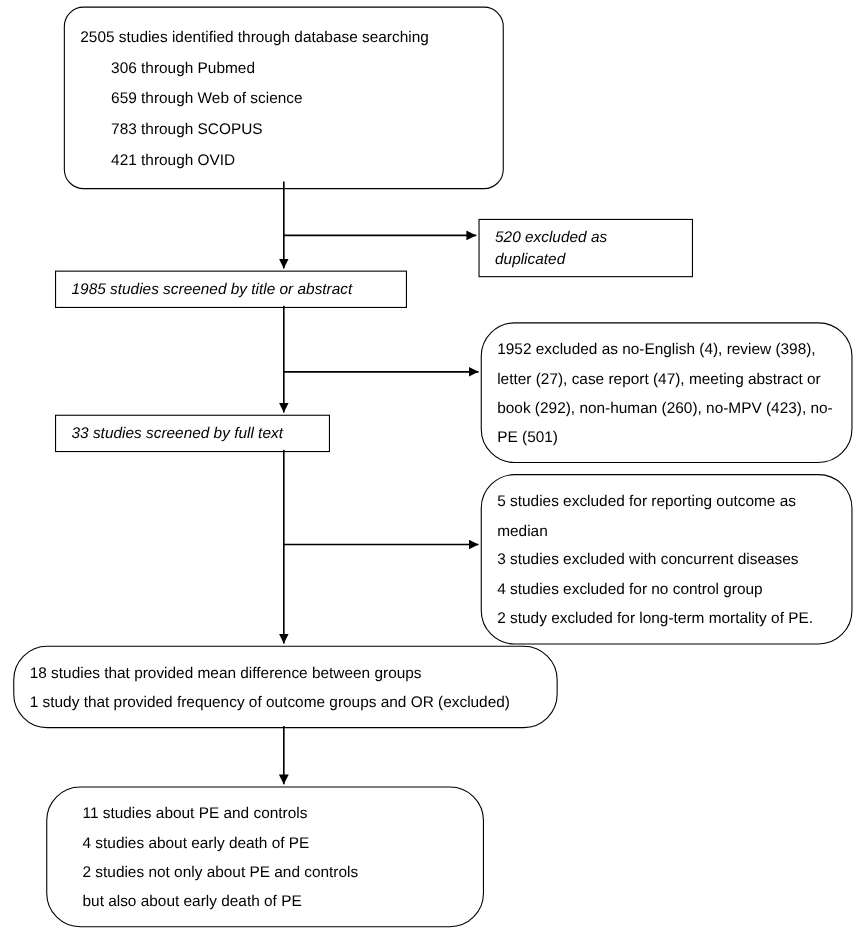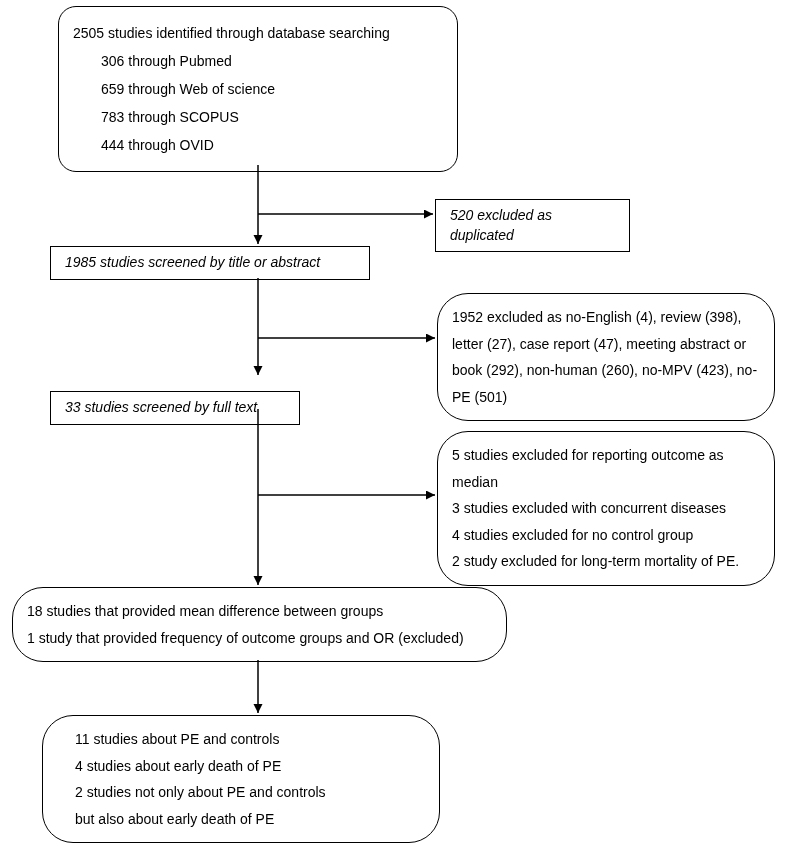--- a/index.html
+++ b/index.html
@@ -32,36 +32,36 @@
   .indent { padding-left: 28px; }
 </style>
 </head>
 <body>
 
 <div class="box" style="left:58px; top:6px; width:400px;border-radius:18px;">
   <div>2505 studies identified through database searching</div>
   <div class="indent">306 through Pubmed</div>
   <div class="indent">659 through Web of science</div>
   <div class="indent">783 through SCOPUS</div>
-  <div class="indent">444 through OVID</div>
+  <div class="indent">421 through OVID</div>
 </div>
 
 <div class="box box-single" style="left:435px; top:199px; width:195px;">
   <span>520 excluded as duplicated</span>
 </div>
 
 <div class="box box-single" style="left:50px; top:246px; width:320px;">
   <span>1985 studies screened by title or abstract</span>
 </div>
 
 <div class="box box-tight" style="left:437px; top:293px; width:338px;">
   <span>1952 excluded as no-English (4), review (398), letter (27), case report (47), meeting abstract or book (292), non-human (260), no-MPV (423), no-PE (501)</span>
 </div>
 
-<div class="box box-single" style="left:50px; top:377px; width:250px;margin-top:14px;">
+<div class="box box-single" style="left:50px; top:377px; width:250px;">
   <span>33 studies screened by full text</span>
 </div>
 
 <div class="box box-tight" style="left:437px; top:431px; width:338px;">
   <div>5 studies excluded for reporting outcome as median</div>
   <div>3 studies excluded with concurrent diseases</div>
   <div>4 studies excluded for no control group</div>
   <div>2 study excluded for long-term mortality of PE.</div>
 </div>
 

